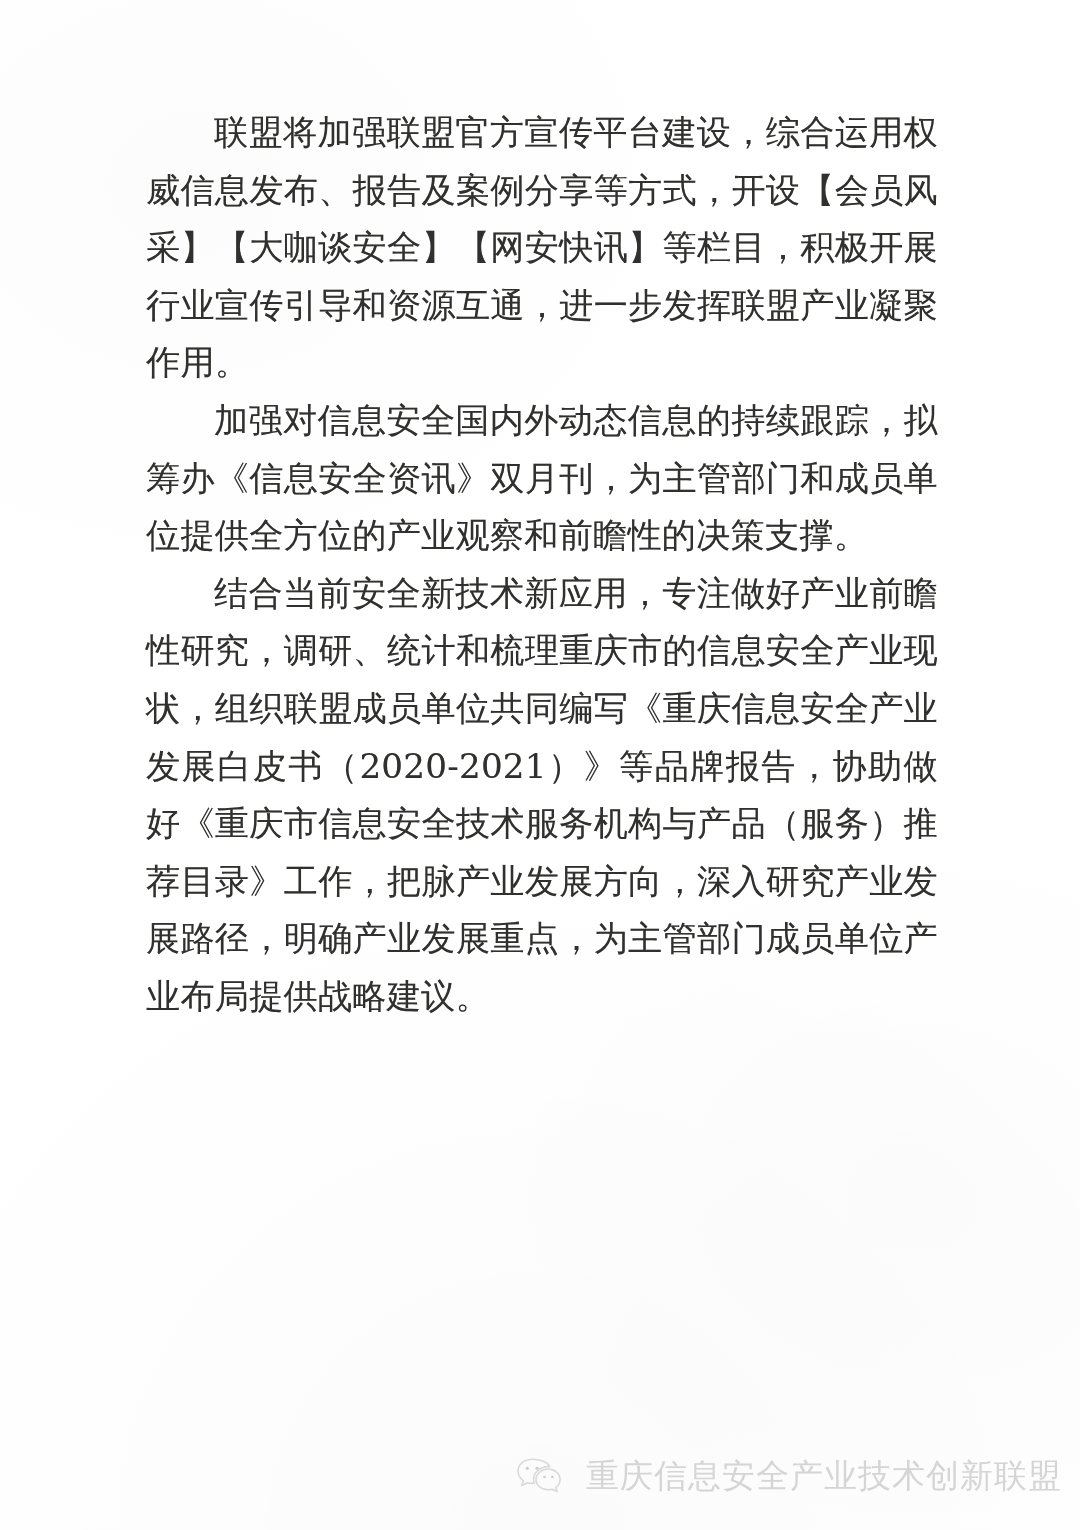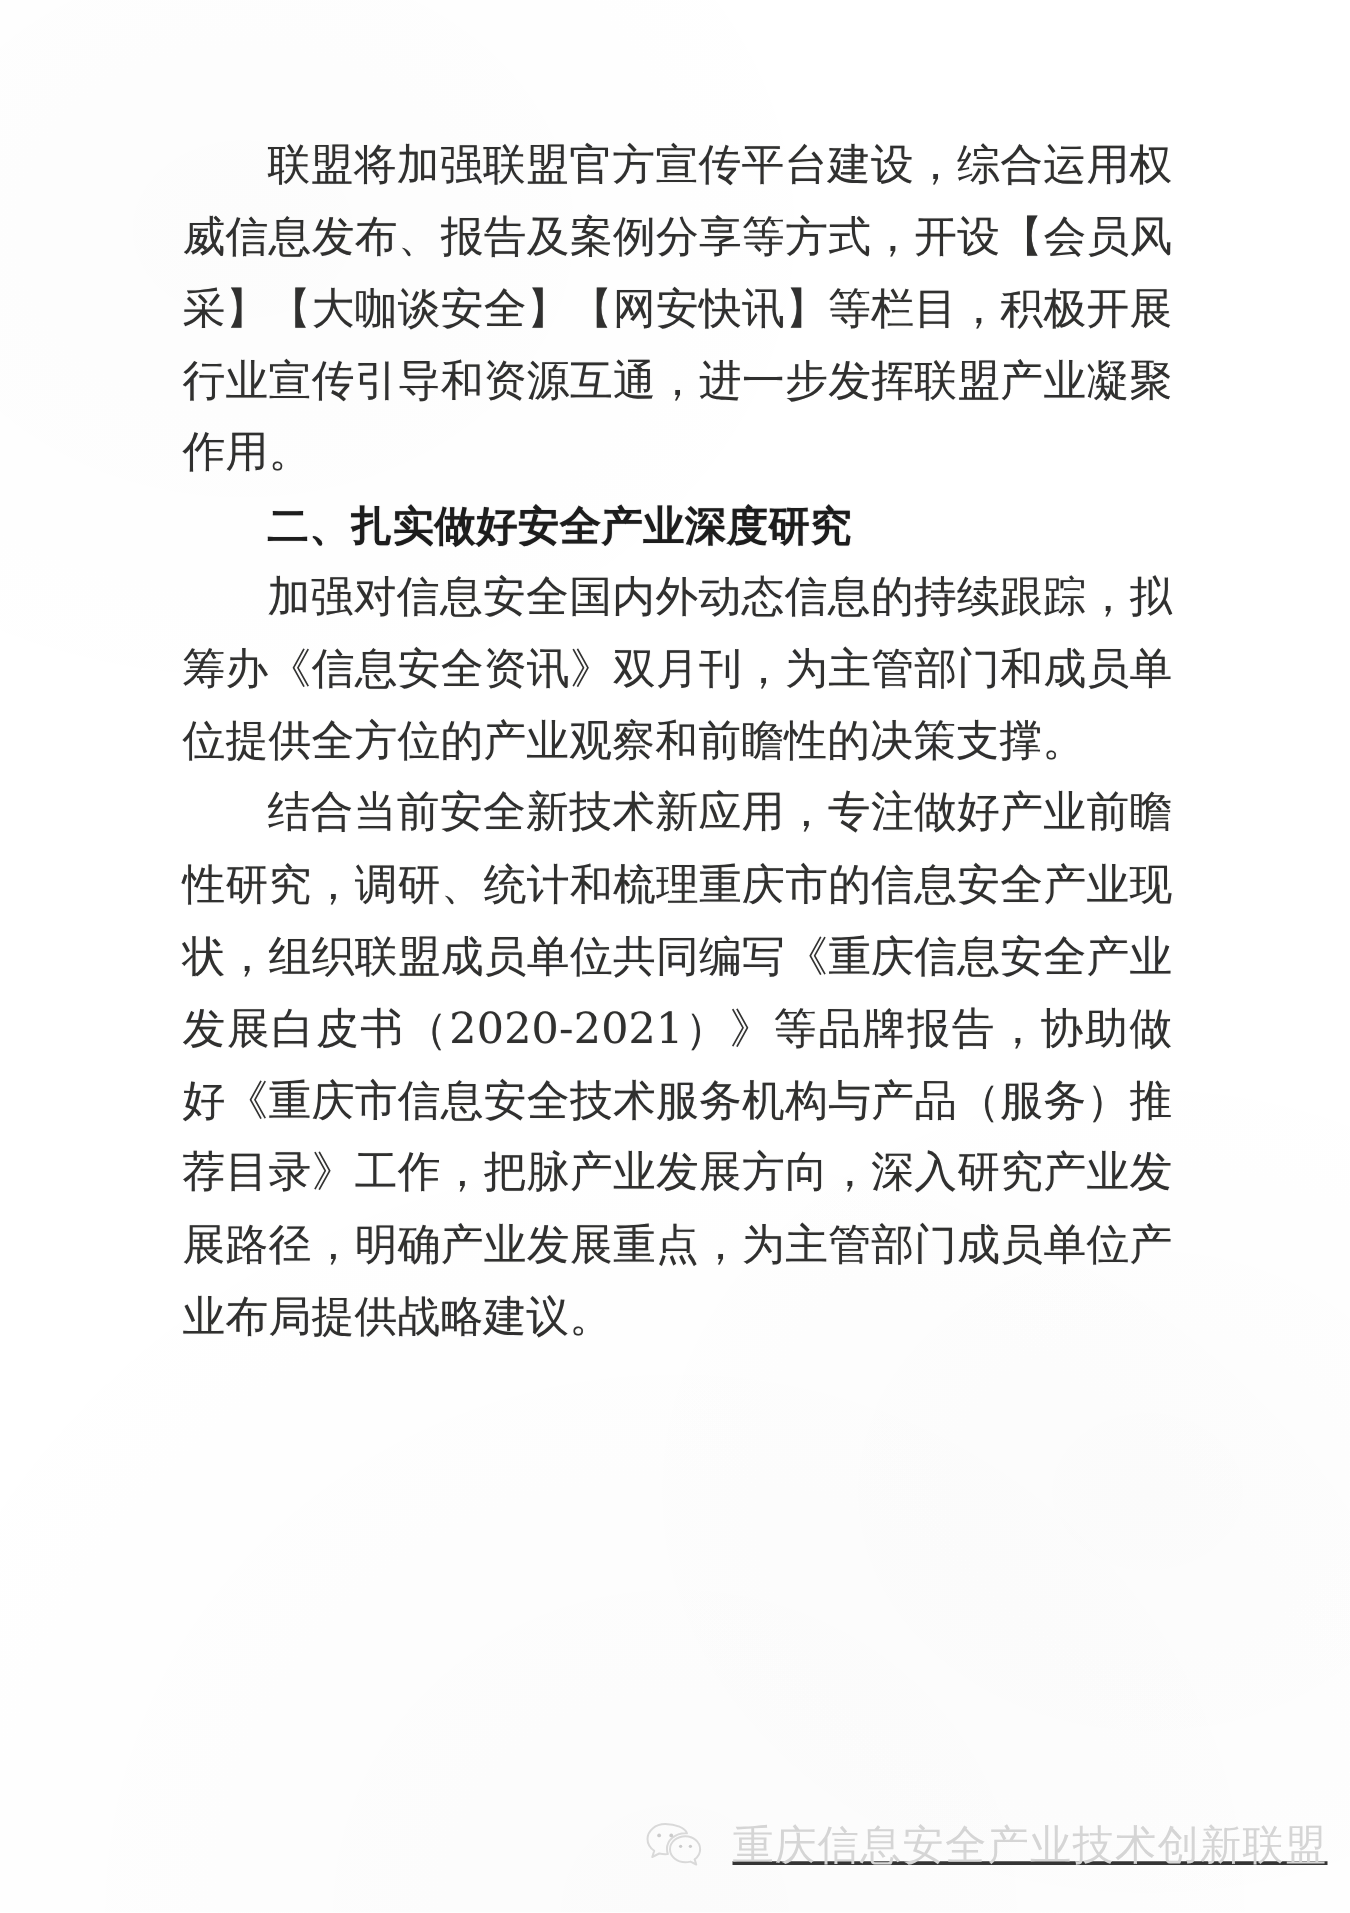--- a/index.html
+++ b/index.html
@@ -85,21 +85,20 @@
     left: 0;
     top: 1456px;
     width: 1080px;
     display: flex;
     align-items: center;
     justify-content: flex-end;
     padding-right: 18px;
     box-sizing: border-box;
     gap: 24px;
     opacity: 0.95;
-    text-decoration: underline;
   }
 
   .wechat-icon {
     display: block;
     width: 46px;
     height: 40px;
     flex: 0 0 auto;
   }
 
   .watermark-text {
@@ -116,21 +115,20 @@
 
 <div class="page">
   <div class="scan-tint"></div>
 
   <div class="text-column">
 
 
 
     <p class="para indent">联盟将加强联盟官方宣传平台建设，综合运用权威信息发布、报告及案例分享等方式，开设【会员风采】【大咖谈安全】【网安快讯】等栏目，积极开展行业宣传引导和资源互通，进一步发挥联盟产业凝聚作用。</p>
 
-    <h2 class="heading">二、扎实做好安全产业深度研究</h2>
 
     <p class="para indent">加强对信息安全国内外动态信息的持续跟踪，拟筹办《信息安全资讯》双月刊，为主管部门和成员单位提供全方位的产业观察和前瞻性的决策支撑。</p>
 
     <p class="para indent">结合当前安全新技术新应用，专注做好产业前瞻性研究，调研、统计和梳理重庆市的信息安全产业现状，组织联盟成员单位共同编写《重庆信息安全产业发展白皮书（2020-2021）》等品牌报告，协助做好《重庆市信息安全技术服务机构与产品（服务）推荐目录》工作，把脉产业发展方向，深入研究产业发展路径，明确产业发展重点，为主管部门成员单位产业布局提供战略建议。</p>
 
 
   </div>
 
   <div class="footer-watermark">
     <svg class="wechat-icon" viewBox="0 0 46 40">

